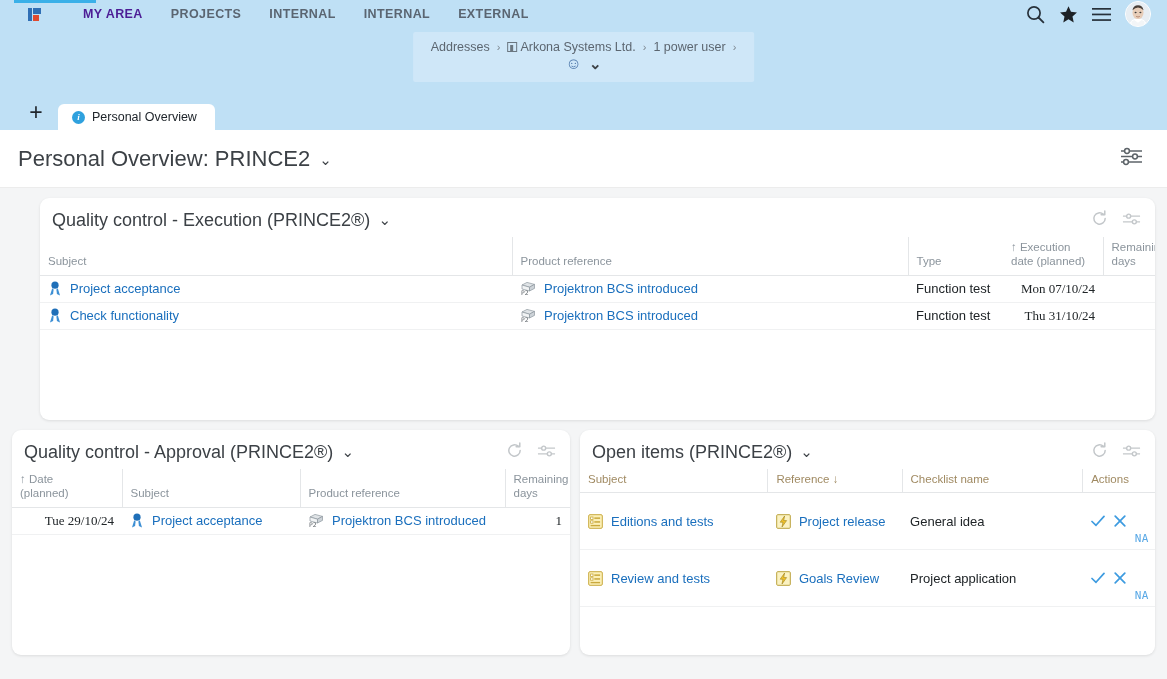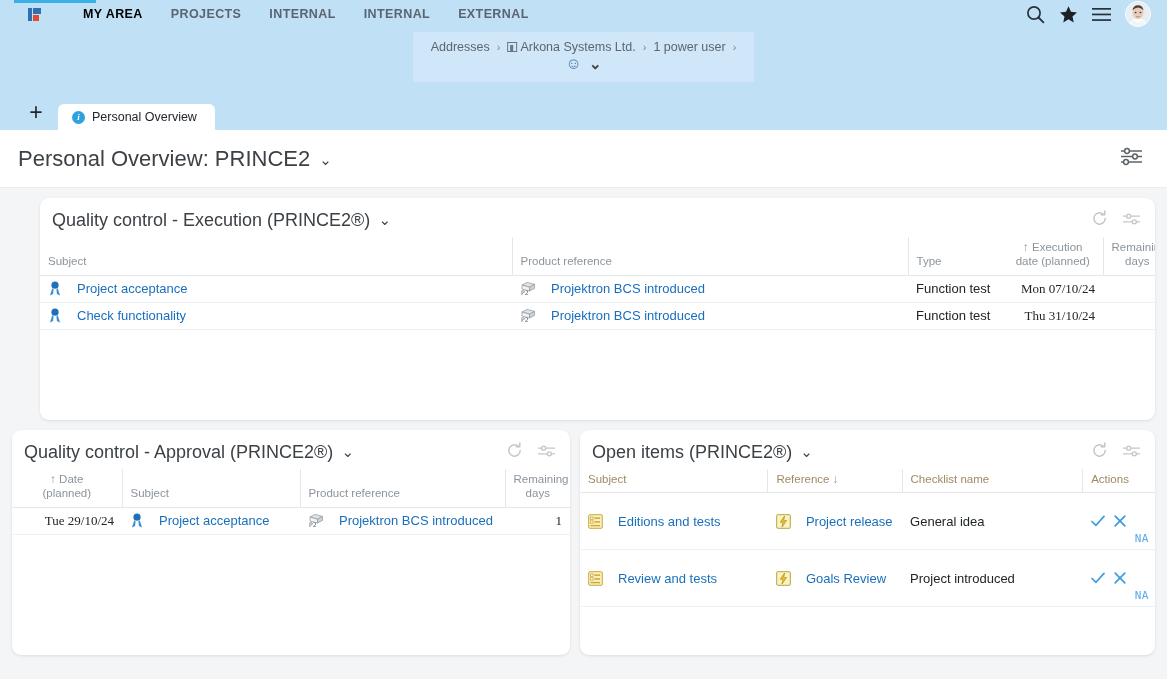--- a/index.html
+++ b/index.html
@@ -33,21 +33,21 @@
     font-size: 12.5px;
     font-weight: bold;
     letter-spacing: .4px;
     color: #5a6571;
     padding: 0 14px;
     height: 28px;
     line-height: 28px;
     cursor: pointer;
     white-space: nowrap;
   }
-  .nav-item.active { color: #000000; gap: 42px; }
+  .nav-item.active { color: #4c1d95; gap: 42px; }
   .nav-item:first-of-type { padding-left: 6px; }
 
   .myarea-icon {
     width: 13px; height: 13px;
     position: relative;
     display: inline-block;
   }
   .myarea-icon i {
     position: absolute;
     display: block;
@@ -235,39 +235,39 @@
   table.grid th {
     font-size: 11.5px;
     font-weight: normal;
     color: #8b949c;
     text-align: left;
     vertical-align: bottom;
     padding: 3px 8px 6px;
     border-bottom: 1px solid #e4e6e8;
     line-height: 1.25;
   }
-  table.grid th.num { text-align: center; }
+  table.grid th.num { text-align: left; }
   table.grid th.divL { border-left: 1px solid #e4e6e8; }
   table.grid td {
     font-size: 13px;
     color: #202528;
     padding: 5px 8px;
     border-bottom: 1px solid #f0f1f2;
     vertical-align: middle;
     white-space: nowrap;
     overflow: hidden;
     text-overflow: ellipsis;
   }
   table.grid td.num { text-align: right; font-family: Liberation Serif, serif; }
   a.link {
     color: #1a6fbd;
     text-decoration: none;
     cursor: pointer;
   }
-  .cellflex { display:flex; align-items:center; gap:15px; }
+  .cellflex { display:flex; align-items:center; gap:8px; }
 
   
   .ico-ribbon { width:14px; height:15px; flex:0 0 14px; }
   .ico-prod { width:16px; height:15px; flex:0 0 16px; }
   .ico-checklist { width:15px; height:15px; flex:0 0 15px; }
   .ico-milestone { width:15px; height:15px; flex:0 0 15px; }
 
   
   .panel-openitems table.grid th { color: #a08a62; }
 
@@ -694,21 +694,21 @@
                 <span class="cellflex">
                   <span class="ico-milestone">
                     <svg viewBox="0 0 15 15" width="15" height="15">
                         <rect x=".7" y=".7" width="13.6" height="13.6" rx="1" fill="#fbf2c2" stroke="#bba23c" stroke-width="1"></rect>
                         <polygon points="8.6,2 4.2,8.2 7,8.2 6,13 10.6,6.6 7.7,6.6" fill="#f2c32a" stroke="#9a7f1c" stroke-width=".6"></polygon>
                       </svg>
                   </span>
                   <a class="link">Goals Review</a>
                 </span>
               </td>
-              <td>Project introduced</td>
+              <td>Project application</td>
               <td>
                 <span class="actions-cell">
                   <span class="act">
                     <svg width="14" height="12" viewBox="0 0 14 12">
                         <polyline points="1,6.5 5,10.3 13,1.4" fill="none" stroke="#3d9be0" stroke-width="1.7" stroke-linecap="round" stroke-linejoin="round"></polyline>
                       </svg>
                   </span>
                   <span class="act">
                     <svg width="12" height="12" viewBox="0 0 12 12">
                         <line x1="1.2" y1="1.2" x2="10.8" y2="10.8" stroke="#3d9be0" stroke-width="1.7" stroke-linecap="round"></line>

